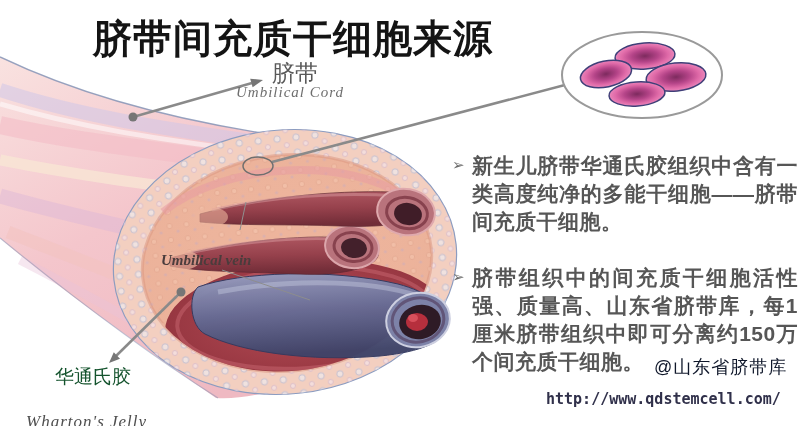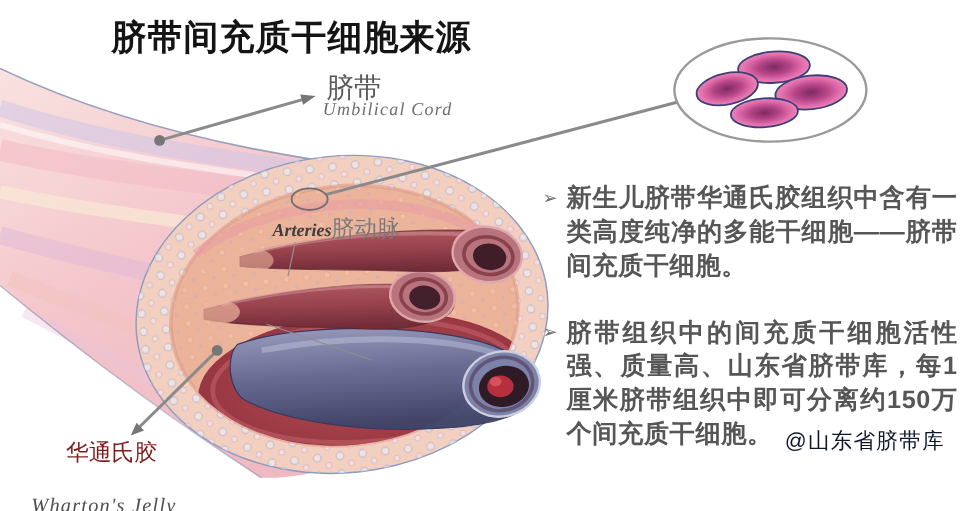--- a/index.html
+++ b/index.html
@@ -3,34 +3,34 @@
 <meta charset="utf-8">
 <style>
   html,body{margin:0;padding:0;background:#fff;}
   .stage{
     position:relative;width:800px;height:426px;background:#ffffff;overflow:hidden;
     font-family:"Liberation Sans",sans-serif;
   }
   .stage svg{position:absolute;left:0;top:0;}
   .title{
     position:absolute;left:93px;top:12px;margin:0;
-    font-size:29px;font-weight:bold;color:#141414;letter-spacing:1px;
+    font-size:39px;font-weight:bold;color:#141414;letter-spacing:1px;
   }
   .lbl{position:absolute;white-space:nowrap;}
   .lbl-cord-zh{left:272px;top:58px;font-size:23px;color:#595959;}
   .lbl-cord-en{left:236px;top:84px;font-size:15px;font-style:italic;color:#6e6e6e;
-    font-family:"Liberation Serif",serif;letter-spacing:1px;margin-left:33px;}
+    font-family:"Liberation Serif",serif;letter-spacing:1px;}
   .lbl-arteries{left:227px;top:178px;}
   .lbl-arteries .en{font-size:15px;font-weight:bold;font-style:italic;color:#3d3d3d;
     font-family:"Liberation Serif",serif;}
   .lbl-arteries .zh{font-size:19px;color:#7a7a7a;}
   .lbl-vein-zh{left:166px;top:228px;font-size:20px;color:#8d8d8d;}
   .lbl-vein-en{left:161px;top:252px;font-size:15px;font-weight:bold;font-style:italic;
     color:#4a3c3c;font-family:"Liberation Serif",serif;}
-  .lbl-jelly-zh{left:55px;top:364px;font-size:19px;color:#7f1d1d;}
+  .lbl-jelly-zh{left:55px;top:364px;font-size:19px;color:#14532d;}
   .lbl-jelly-en{left:26px;top:412px;font-size:17px;font-style:italic;color:#4f4f4f;
     font-family:"Liberation Serif",serif;letter-spacing:1px;}
   .bullets{position:absolute;left:452px;top:152px;width:346px;}
   .bullet{display:flex;margin:0 0 28px 0;}
   .bullet .marker{flex:0 0 20px;font-size:15px;color:#6b6b6b;padding-top:4px;}
   .bullet .btext{
     font-size:21px;line-height:28px;color:#565656;text-align:justify;
     letter-spacing:0.5px;
     font-weight:bold;
   }
@@ -182,32 +182,33 @@
       <line x1="246" y1="202" x2="240" y2="230" stroke="#909090" stroke-width="1"></line>
       <line x1="222" y1="270" x2="310" y2="300" stroke="#8d8d8d" stroke-width="1"></line>
     </g>
   </svg>
 
   <h1 class="title">脐带间充质干细胞来源</h1>
 
   <div class="lbl lbl-cord-zh">脐带</div>
   <div class="lbl lbl-cord-en">Umbilical Cord</div>
 
-  <div class="lbl lbl-arteries"><span class="en">Arteries</span><span class="zh">脐动脉</span></div>
-
+
+  <div class="lbl lbl-vein-en">Umbilical vein</div>
 
   <div class="lbl lbl-jelly-zh">华通氏胶</div>
   <div class="lbl lbl-jelly-en">Wharton's Jelly</div>
 
   <div class="bullets">
     <div class="bullet">
       <span class="marker">➢</span>
       <span class="btext">新生儿脐带华通氏胶组织中含有一类高度纯净的多能干细胞——脐带间充质干细胞。</span>
     </div>
     <div class="bullet">
       <span class="marker">➢</span>
       <span class="btext">脐带组织中的间充质干细胞活性强、质量高、山东省脐带库，每1厘米脐带组织中即可分离约150万个间充质干细胞。</span>
     </div>
   </div>
 
   <div class="watermark">@山东省脐带库</div>
+  <div class="url">http://www.qdstemcell.com/</div>
 
 </div>
 
 </body></html>

